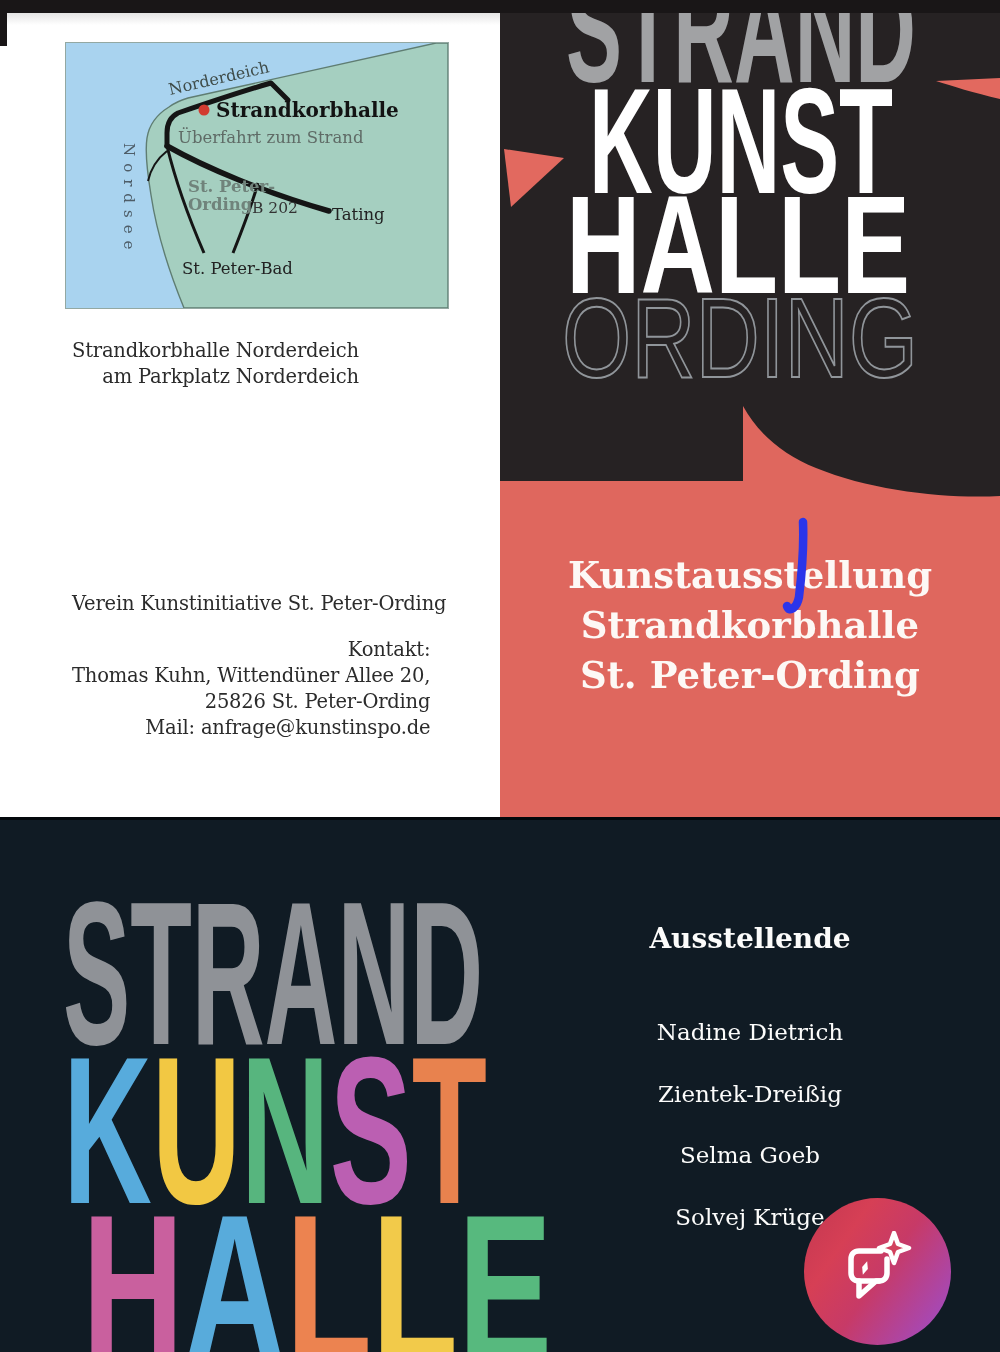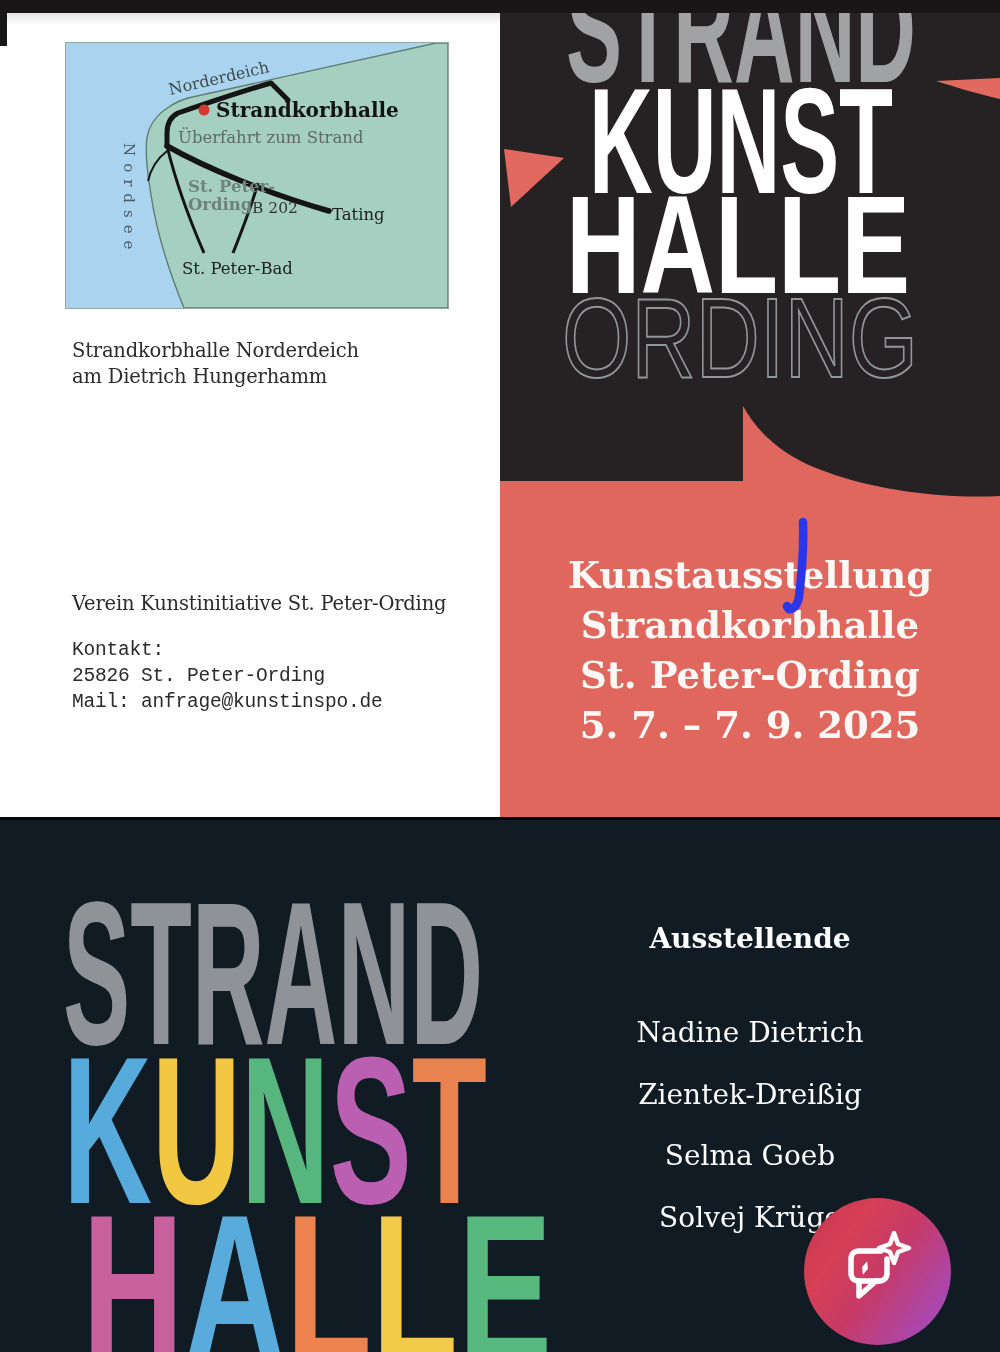--- a/index.html
+++ b/index.html
@@ -7,35 +7,35 @@
           font-family:"DejaVu Serif","Liberation Serif",serif;}
   
   .topbar{position:absolute;left:0;top:0;width:1000px;height:13px;background:#191617;z-index:30;}
   .top-sliver{position:absolute;left:0;top:0;width:7px;height:46px;background:#191617;z-index:31;}
   
   .panel-left{position:absolute;left:0;top:13px;width:500px;height:804px;background:#ffffff;overflow:hidden;}
   .bar-shadow{position:absolute;left:0;top:0;width:500px;height:12px;
               background:linear-gradient(#e4e4e4,rgba(255,255,255,0));}
   .map-svg{position:absolute;left:65px;top:29px;border:1px solid #93a8a2;display:block;}
   .map-label{font-family:"DejaVu Serif","Liberation Serif",serif;}
-  .info{position:absolute;left:72px;color:#2b2b2b;font-size:19.5px;line-height:26px;letter-spacing:-0.2px;}
-  .info-a{top:325px;} .info-b{top:399px;} .info-c{top:578px;} .info-d{top:624px;font-family:Liberation Mono, monospace;}
+  .info{position:absolute;left:72px;color:#2b2b2b;font-size:19.5px;line-height:26px;letter-spacing:-0.2px;text-align:right;}
+  .info-a{top:325px;} .info-b{top:399px;} .info-c{top:578px;} .info-d{top:624px;}
   
   .panel-right{position:absolute;left:500px;top:0;width:500px;height:817px;background:#df675e;overflow:hidden;}
   .art-svg{position:absolute;left:0;top:0;z-index:1;}
   .event-text{position:absolute;left:0;top:550px;width:500px;text-align:center;z-index:2;
               color:#fdf8f5;font-weight:bold;font-size:37px;line-height:50px;}
   .pen-svg{position:absolute;left:282px;top:512px;z-index:4;}
   
   .panel-bottom{position:absolute;left:0;top:817px;width:1000px;height:535px;background:#101b24;overflow:hidden;}
   .edge-line{position:absolute;left:0;top:0;width:1000px;height:3px;background:#04080c;}
   .letters-svg{position:absolute;left:0;top:0;pointer-events:none;}
   .artists{position:absolute;left:590px;top:98px;width:320px;text-align:center;color:#fcfcfb;}
   .artists-heading{font-size:28px;font-weight:bold;line-height:47px;}
-  .artist-name{font-size:28px;line-height:61.5px;}
+  .artist-name{font-size:23px;line-height:61.5px;}
   .artist-list{margin-top:40px;}
   
   .chat-fab{position:absolute;left:804px;top:381px;width:147px;height:147px;border:none;border-radius:50%;
             background:linear-gradient(125deg,#c23750 0%,#d63f55 28%,#c73a67 52%,#9a4ed2 100%);
             cursor:pointer;z-index:10;display:flex;align-items:center;justify-content:center;padding:0;}
 </style>
 </head>
 <body>
 
 <div class="canvas">
@@ -61,48 +61,48 @@
       <text class="map-label" x="122" y="149" font-size="16.5" font-weight="bold" fill="#70837b">St. Peter-</text>
       <text class="map-label" x="122" y="167" font-size="16.5" font-weight="bold" fill="#70837b">Ording</text>
       <text class="map-label" x="186" y="170" font-size="15.5" fill="#333333">B 202</text>
       <text class="map-label" x="266" y="177" font-size="16.5" fill="#222222">Tating</text>
       <text class="map-label" x="116" y="231" font-size="16.5" fill="#222222">St. Peter-Bad</text>
       <text class="map-label" x="58" y="100" transform="rotate(90 58 100)" font-size="15" letter-spacing="7" fill="#4e5d68">Nordsee</text>
     </svg>
 
     <div class="info info-a">
       <div>Strandkorbhalle Norderdeich</div>
-      <div>am Dietrich Hungerhamm</div>
+      <div>am Parkplatz Norderdeich</div>
     </div>
     <div class="info info-c">
       <div>Verein Kunstinitiative St. Peter-Ording</div>
     </div>
     <div class="info info-d">
       <div>Kontakt:</div>
+      <div>Thomas Kuhn, Wittendüner Allee 20,</div>
       <div>25826 St. Peter-Ording</div>
       <div>Mail: anfrage@kunstinspo.de</div>
     </div>
   </div>
 
   <div class="panel-right">
     <svg class="art-svg" width="500" height="817" viewBox="0 0 500 817">
       <path d="M0,0 L500,0 L500,496 C448,499 372,491 316,468 C284,455 258,434 243,406 L243,481 L0,481 Z" fill="#262223"></path>
       <path d="M4,149 L64,158 L11,207 Z" fill="#e2695f"></path>
       <path d="M436,81 C452,86 474,93 500,99 L500,78 Z" fill="#e2695f"></path>
       <text x="66" y="82" font-family="Liberation Sans, DejaVu Sans, sans-serif" font-weight="bold" font-size="150" fill="#a1a2a4" textLength="350" lengthAdjust="spacingAndGlyphs">STRAND</text>
       <text x="89" y="193" font-family="Liberation Sans, DejaVu Sans, sans-serif" font-weight="bold" font-size="151" fill="#ffffff" textLength="304" lengthAdjust="spacingAndGlyphs">KUNST</text>
       <text x="66" y="293" font-family="Liberation Sans, DejaVu Sans, sans-serif" font-weight="bold" font-size="140" fill="#ffffff" textLength="344" lengthAdjust="spacingAndGlyphs">HALLE</text>
       <text x="62" y="377" font-family="Liberation Sans, DejaVu Sans, sans-serif" font-size="113" fill="none" stroke="#90959a" stroke-width="2" textLength="356" lengthAdjust="spacingAndGlyphs">ORDING</text>
     </svg>
 
     <div class="event-text">
       <div>Kunstausstellung</div>
       <div>Strandkorbhalle</div>
       <div>St. Peter-Ording</div>
-      <div>5. 7. – 7. 9. 2025</div>
     </div>
 
     <svg class="pen-svg" width="40" height="112" viewBox="0 0 40 112">
       <path d="M21,10 C22,35 20,60 17,85 C15,96 7,101 5,94" fill="none" stroke="#2b35ea" stroke-width="8.5" stroke-linecap="round"></path>
     </svg>
   </div>
 
   <div class="topbar"></div>
   <div class="top-sliver"></div>
 

